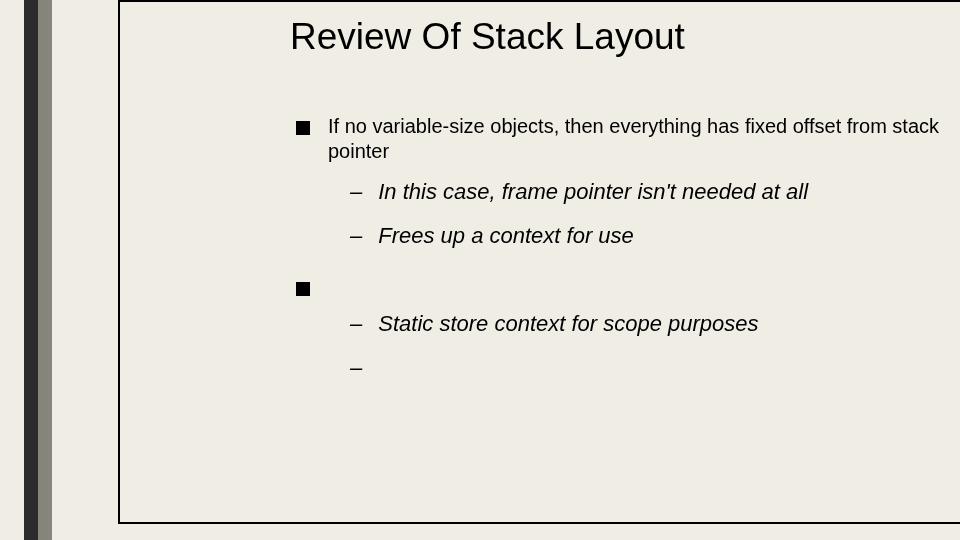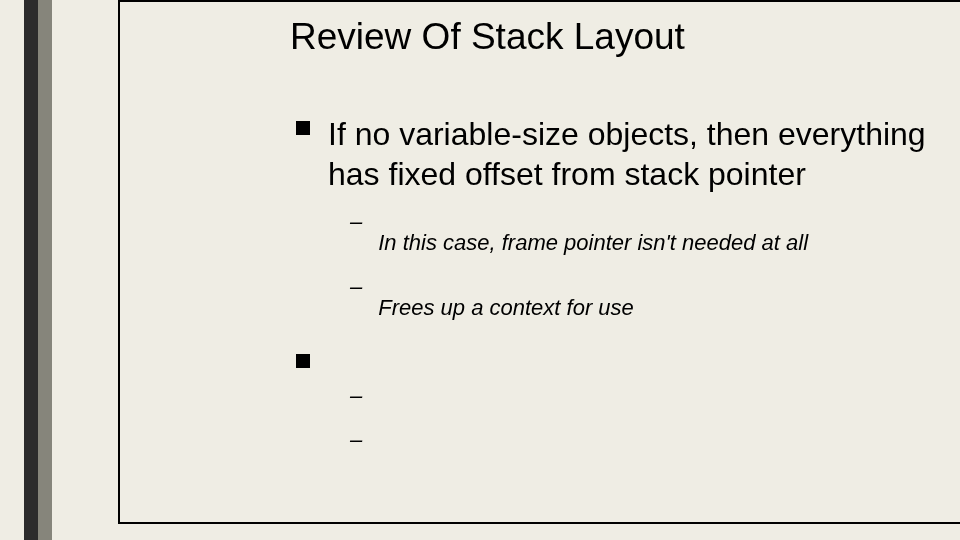--- a/index.html
+++ b/index.html
@@ -61,21 +61,21 @@
   }
   .bullet-l1 .marker {
     width: 14px;
     height: 14px;
     background: #000;
     flex-shrink: 0;
     margin-top: 7px;
     margin-right: 18px;
   }
   .bullet-l1 .text {
-    font-size: 32px;
+    font-size: 20px;
     line-height: 1.25;
     max-width: 630px;
   }
   .bullet-l2 {
     display: flex;
     align-items: flex-start;
     margin-left: 54px;
     margin-bottom: 16px;
   }
   .bullet-l2 .dash {
@@ -83,21 +83,20 @@
     font-style: italic;
     margin-right: 16px;
     flex-shrink: 0;
     line-height: 1.25;
   }
   .bullet-l2 .text {
     font-size: 22px;
     font-style: italic;
     line-height: 1.25;
     max-width: 560px;
-    margin-top: 21px;
   }
   .gap {
     height: 10px;
   }
 </style>
 </head>
 <body>
 
 <div class="stripe-dark"></div>
 <div class="stripe-light"></div>
@@ -124,20 +123,21 @@
     </div>
 
     <div class="gap"></div>
 
     <div class="bullet-l1">
       <div class="marker"></div>
     </div>
 
     <div class="bullet-l2">
       <div class="dash">–</div>
+      <div class="text">Static store context for scope purposes</div>
     </div>
 
     <div class="bullet-l2">
       <div class="dash">–</div>
     </div>
 
   </div>
 </div>
 
 </body></html>

